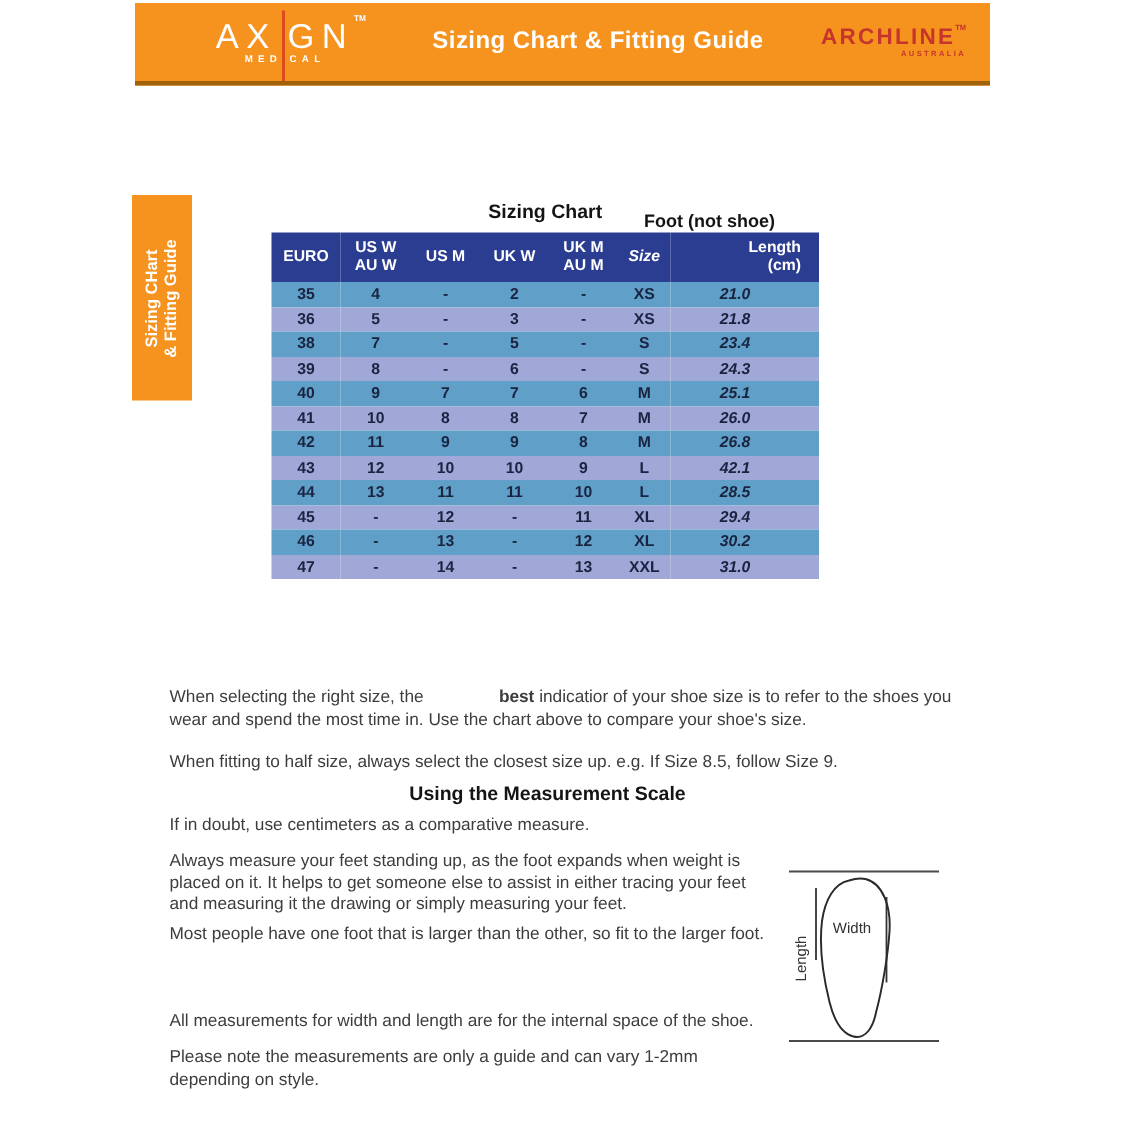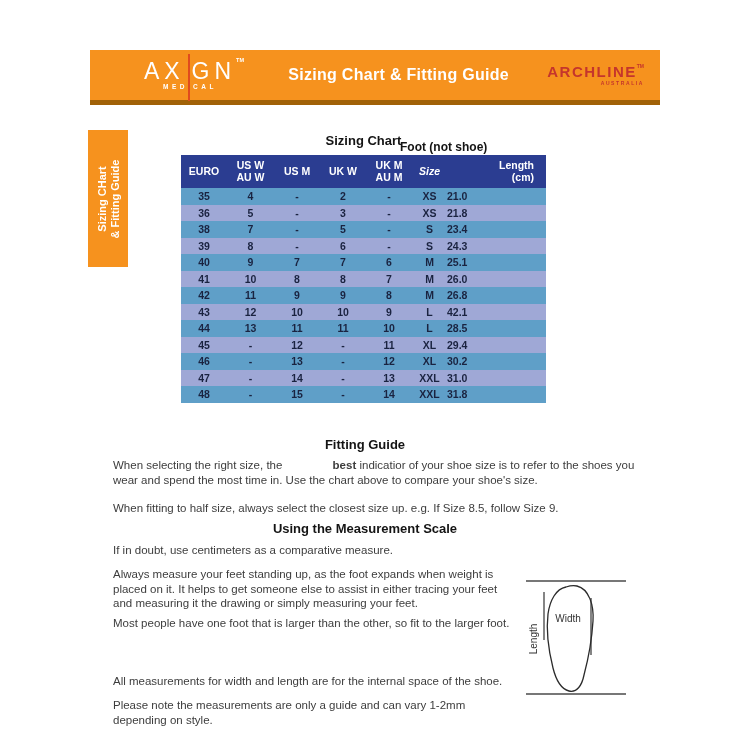--- a/index.html
+++ b/index.html
@@ -6,22 +6,22 @@
   html,body { margin:0; padding:0; }
   body { width:750px; height:750px; background:#fff; }
   .page {
     position:relative; width:750px; height:750px; background:#fff;
     font-family:"Liberation Sans", sans-serif; overflow:hidden; color:#3d3d3d;
   }
 
   
   .topbar {
     position:absolute; left:90px; top:2px; width:570px; height:55px;
-    background:#F6921E; border-bottom:5px solid #a16207;
-    display:flex; align-items:center;margin-top:48px;
+    background:#F6921E; border-bottom:3px solid #a16207;
+    display:flex; align-items:center;
   }
   .axign { position:relative; margin-left:40px; width:120px; text-align:center; color:#fff; }
   .axign-word { font-size:23px; letter-spacing:5px; line-height:22px; font-weight:400; white-space:nowrap; }
   .axign-gap { display:inline-block; width:7px; }
   .axign-sub { font-size:6.5px; font-weight:bold; letter-spacing:3.5px; margin-top:1px; white-space:nowrap; }
   .axign-gap2 { display:inline-block; width:5px; }
   .axign-line { position:absolute; left:58px; top:-6px; width:2px; height:47px; background:#E04B1E; }
   .axign-tm { position:absolute; right:6px; top:-3px; font-size:5.5px; font-weight:bold; }
   .bar-title { flex:1; text-align:center; color:#fff; font-weight:bold; font-size:16px; letter-spacing:0.3px; }
   .archline { margin-right:16px; text-align:right; color:#C5352C; position:relative; line-height:1; }
@@ -35,41 +35,41 @@
     position:absolute; width:137px; height:40px; left:-48.5px; top:48.5px;
     transform:rotate(-90deg);
     display:flex; flex-direction:column; justify-content:center;
     text-align:center; color:#fff; font-weight:bold; font-size:11px; line-height:13px;
     white-space:nowrap;
   }
 
   
   .chart-title { position:absolute; left:181px; top:133px; width:365px; text-align:center;
     font-size:13px; font-weight:bold; color:#141414; }
-  .foot-note { position:absolute; left:400px; top:140px; width:146px; text-align:left;
+  .foot-note { position:absolute; left:400px; top:140px; width:146px; text-align:center;
     font-size:12px; font-weight:bold; color:#141414; }
   table.size-table { position:absolute; left:181px; top:155px; width:365px;
     border-collapse:collapse; table-layout:fixed; }
   .size-table th:nth-child(1){ width:46px; }
   .size-table th:nth-child(2){ width:47px; }
   .size-table th:nth-child(3){ width:46px; }
   .size-table th:nth-child(4){ width:46px; }
   .size-table th:nth-child(5){ width:46px; }
   .size-table th:nth-child(6){ width:35px;font-style:italic; }
   .size-table th:nth-child(7){ width:99px; }
   .size-table thead th {
     background:#2B3D91; color:#fff; font-size:10.5px; font-weight:bold;
     line-height:12px; padding:4px 0 5px; text-align:center;
   }
   .size-table thead th:last-child { text-align:right; padding-right:12px; }
   .size-table tbody td {
     height:16.5px; font-size:10.5px; font-weight:bold; color:#1A2340;
     text-align:center; padding:0; line-height:16.5px;
   }
-  .size-table tbody td:last-child { text-align:left; padding-right:13px; }
+  .size-table tbody td:last-child { text-align:center; padding-right:13px;font-style:italic; }
   .size-table tbody tr:nth-child(odd)  { background:#5F9FC8; }
   .size-table tbody tr:nth-child(even) { background:#9FA8D6; }
 
   
   .h-center { position:absolute; left:85px; width:560px; text-align:center;
     font-size:13px; font-weight:bold; color:#141414; }
   .para { position:absolute; left:113px; font-size:11.5px; line-height:14.5px; color:#3d3d3d; }
   .para b { font-weight:bold;padding-left:47px; }
   #fitting-heading { top:437px; }
   #fit-p1 { top:458px; width:532px; }
@@ -246,33 +246,23 @@
         </tr>
         <tr>
           <td>47</td>
           <td>-</td>
           <td>14</td>
           <td>-</td>
           <td>13</td>
           <td>XXL</td>
           <td>31.0</td>
         </tr>
-        <tr>
-          <td>48</td>
-          <td>-</td>
-          <td>15</td>
-          <td>-</td>
-          <td>14</td>
-          <td>XXL</td>
-          <td>31.8</td>
-        </tr>
       </tbody>
   </table>
 
-  <div class="h-center" id="fitting-heading">Fitting Guide</div>
   <div class="para" id="fit-p1"><span>When selecting the right size, the </span><b>best</b><span> indicatior of your shoe size is to refer to the shoes you wear and spend the most time in. Use the chart above to compare your shoe's size.</span></div>
   <div class="para" id="fit-p2">When fitting to half size, always select the closest size up. e.g. If Size 8.5, follow Size 9.</div>
 
   <div class="h-center" id="measure-heading">Using the Measurement Scale</div>
   <div class="para" id="ms-p2">Always measure your feet standing up, as the foot expands when weight is placed on it. It helps to get someone else to assist in either tracing your feet and measuring it the drawing or simply measuring your feet.</div>
   <div class="para" id="ms-p1">If in doubt, use centimeters as a comparative measure.</div>
   <div class="para" id="ms-p3">Most people have one foot that is larger than the other, so fit to the larger foot.</div>
   <div class="para" id="ms-p4">All measurements for width and length are for the internal space of the shoe.</div>
   <div class="para" id="ms-p5">Please note the measurements are only a guide and can vary 1-2mm depending on style.</div>
 

